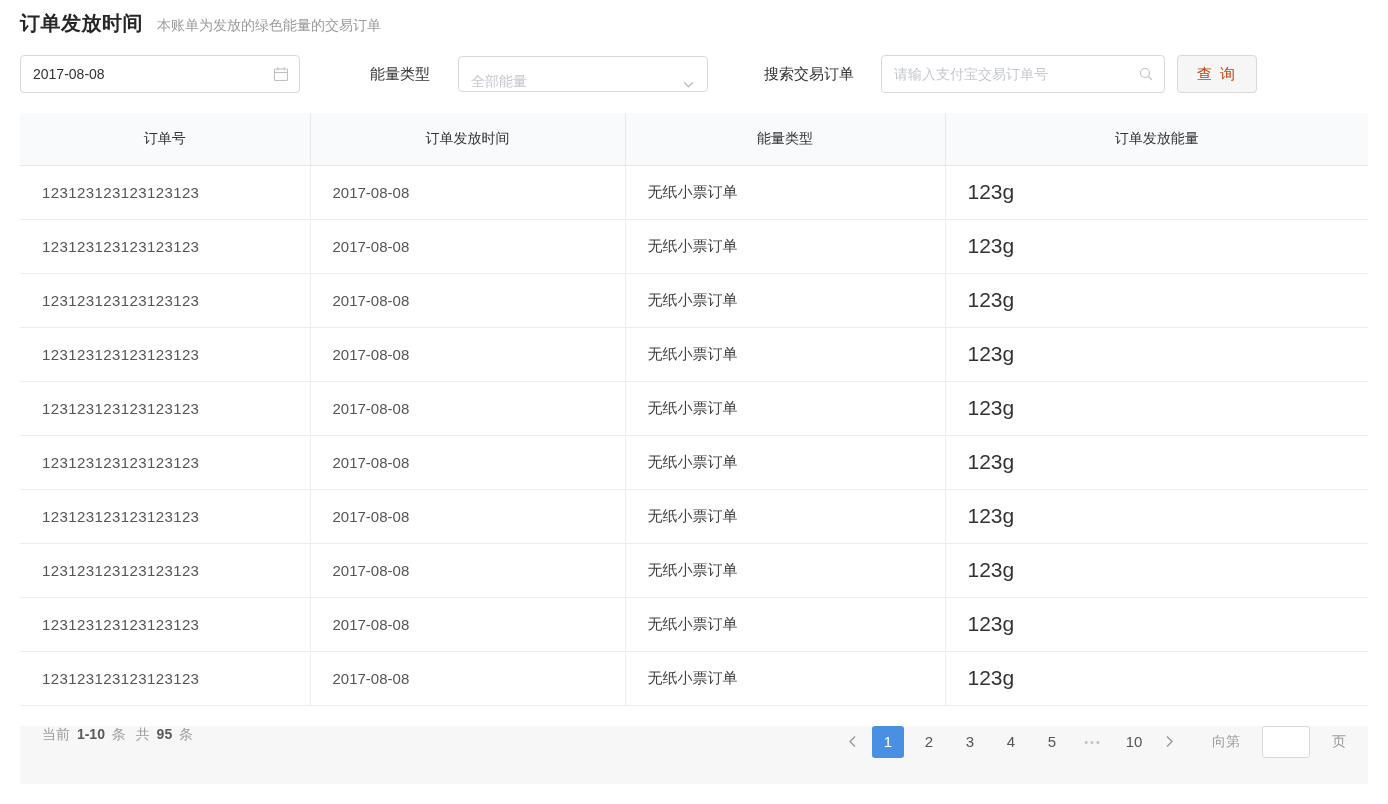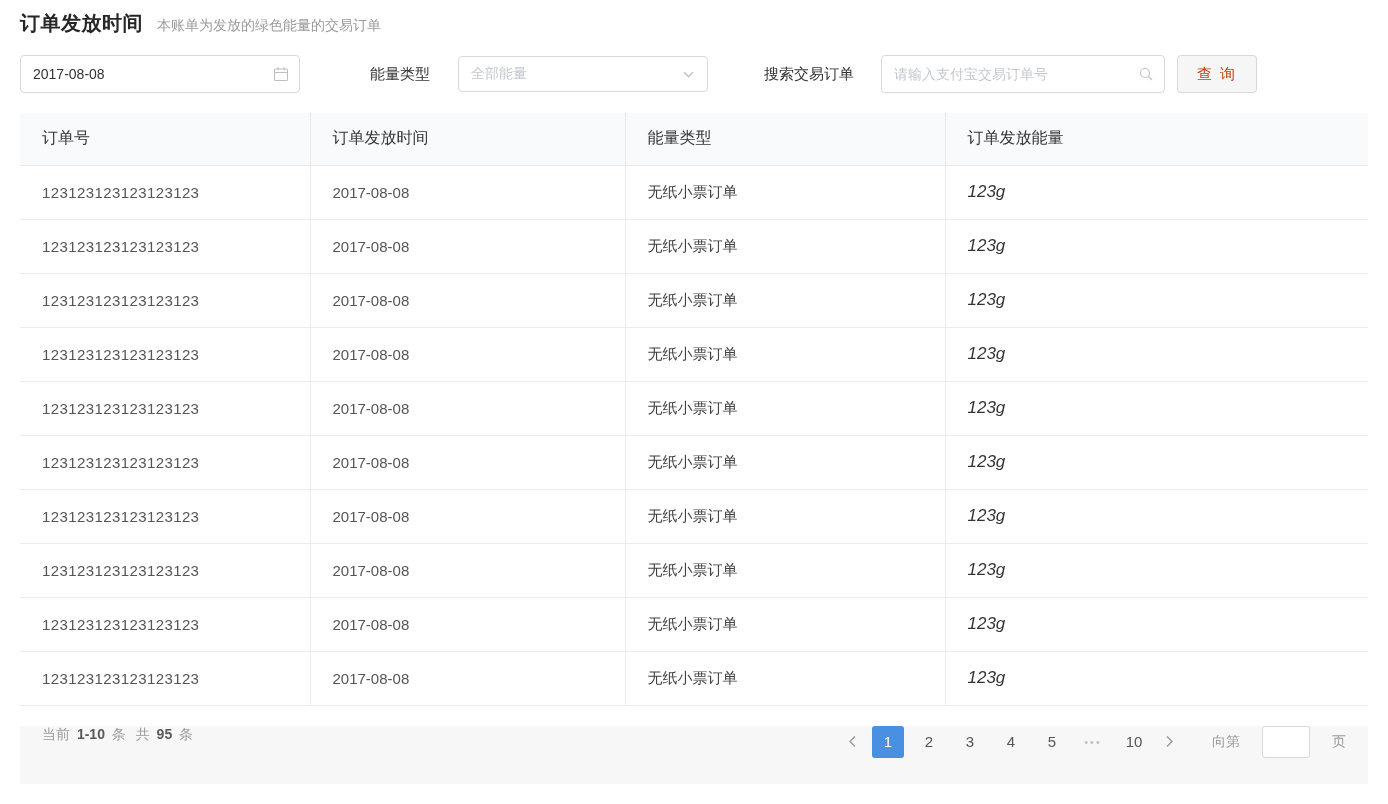--- a/index.html
+++ b/index.html
@@ -24,51 +24,51 @@
     width:100%; height:38px; border:1px solid #d9d9d9; border-radius:4px;
     padding:0 36px 0 12px; font-size:14px; color:#333; outline:none;
     font-family:inherit; background:#fff;
   }
   .text-input::placeholder { color:#c4c8ce; }
   .input-icon { position:absolute; right:11px; top:50%; transform:translateY(-50%); display:flex; }
   .filter-label { font-size:15px; color:#333; white-space:nowrap; }
   .lbl-energy { margin-left:70px; margin-right:28px; }
   .select-box {
     width:250px; height:36px; border:1px solid #d9d9d9; border-radius:4px;
-    display:flex; align-items:center; justify-content:space-between;
+    display:flex; align-items:flex-end; justify-content:space-between;
     padding:0 12px; font-size:14px; color:#c4c8ce; background:#fff;
     cursor:pointer; margin-right:46px;
   }
   .lbl-search { margin-right:27px;margin-left:10px; }
   .search-wrap { position:relative; width:284px; margin-right:12px; }
   .query-btn {
     height:38px; width:80px; border:1px solid #d9d9d9; border-radius:4px;
     background:#f6f6f6; font-size:15px; color:#c2410c; cursor:pointer;
     font-family:inherit; letter-spacing:2px;
   }
 
   
   table { width:100%; border-collapse:collapse; table-layout:fixed; }
   col.c1 { width:290px; } col.c2 { width:315px; } col.c3 { width:320px; }
   thead th {
-    background:#f9fafc; height:52px; text-align:left; padding:0 22px;
-    font-size:16px; font-weight:500; color:#333;
+    background:#f9fafc; height:52px; text-align:center; padding:0 22px;
+    font-size:14px; font-weight:500; color:#333;
     border-bottom:1px solid #e8e8e8; border-right:1px solid #e8e8e8;
   }
   thead th:last-child { border-right:none; }
   tbody td {
     height:54px; padding:0 22px; font-size:15px; color:#4a4a4a;
     border-bottom:1px solid #ececec; border-right:1px solid #ececec;
     background:#fff;
   }
   tbody td:last-child { border-right:none; }
   td.order-cell { letter-spacing:0.4px; color:#555; }
   td.date-cell { color:#555; }
   td.type-cell { color:#404040; }
-  td.energy-cell { font-size:17px; color:#333;font-style:italic; }
+  td.energy-cell { font-size:21px; color:#333; }
 
   
   .footer {
     margin:20px 0 0; height:58px; background:#f7f7f7;
     display:flex; align-items:flex-start; justify-content:space-between;
     padding:0 22px;
   }
   .summary { font-size:14px; color:#9b9b9b; }
   .summary b { color:#595959; font-weight:bold; margin:0 3px; }
   .pager { display:flex; align-items:center; }

